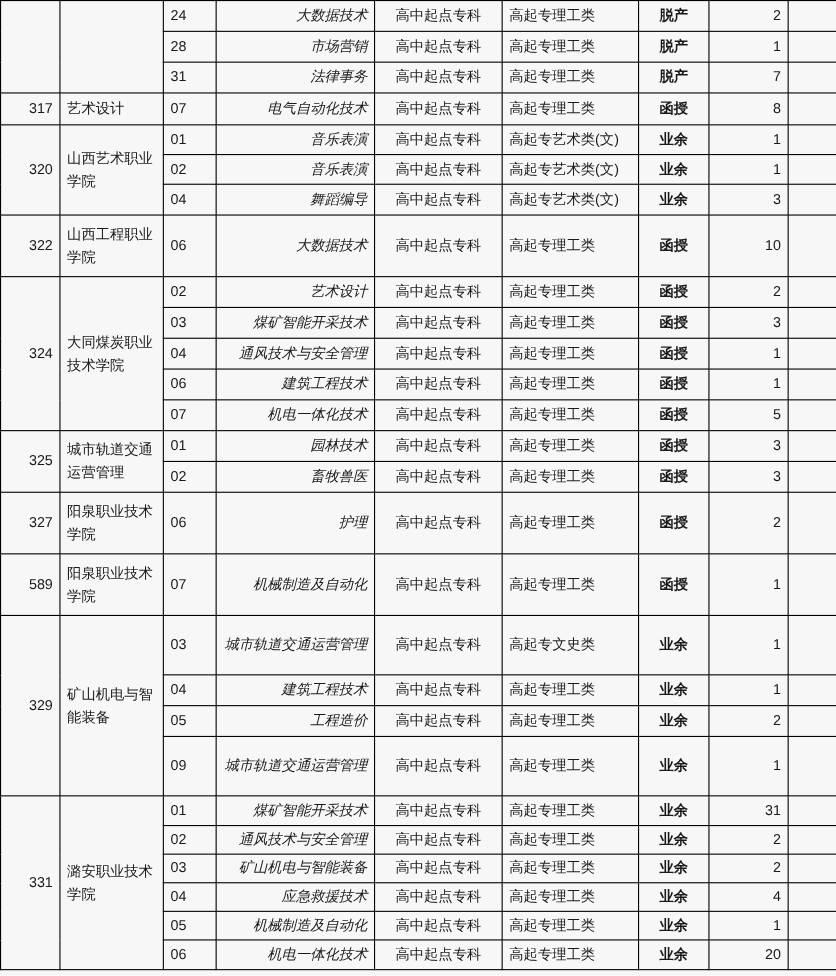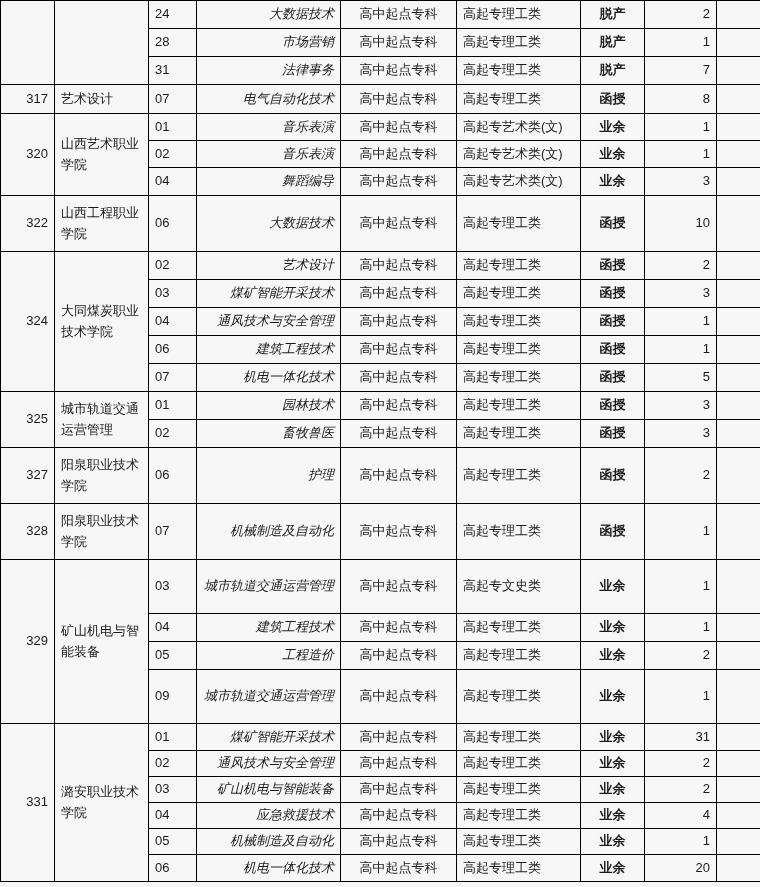--- a/index.html
+++ b/index.html
@@ -216,21 +216,21 @@
           <td class="c-school" rowspan="1">阳泉职业技术学院</td>
           <td class="c-major-no">06</td>
           <td class="c-major">护理</td>
           <td class="c-level">高中起点专科</td>
           <td class="c-category">高起专理工类</td>
           <td class="c-mode">函授</td>
           <td class="c-count">2</td>
           <td class="c-blank"></td>
         </tr>
         <tr style="height: 56px;">
-          <td class="c-code" rowspan="1">328</td>
+          <td class="c-code" rowspan="1">589</td>
           <td class="c-school" rowspan="1">阳泉职业技术学院</td>
           <td class="c-major-no">07</td>
           <td class="c-major">机械制造及自动化</td>
           <td class="c-level">高中起点专科</td>
           <td class="c-category">高起专理工类</td>
           <td class="c-mode">函授</td>
           <td class="c-count">1</td>
           <td class="c-blank"></td>
         </tr>
         <tr style="height: 54px;">

